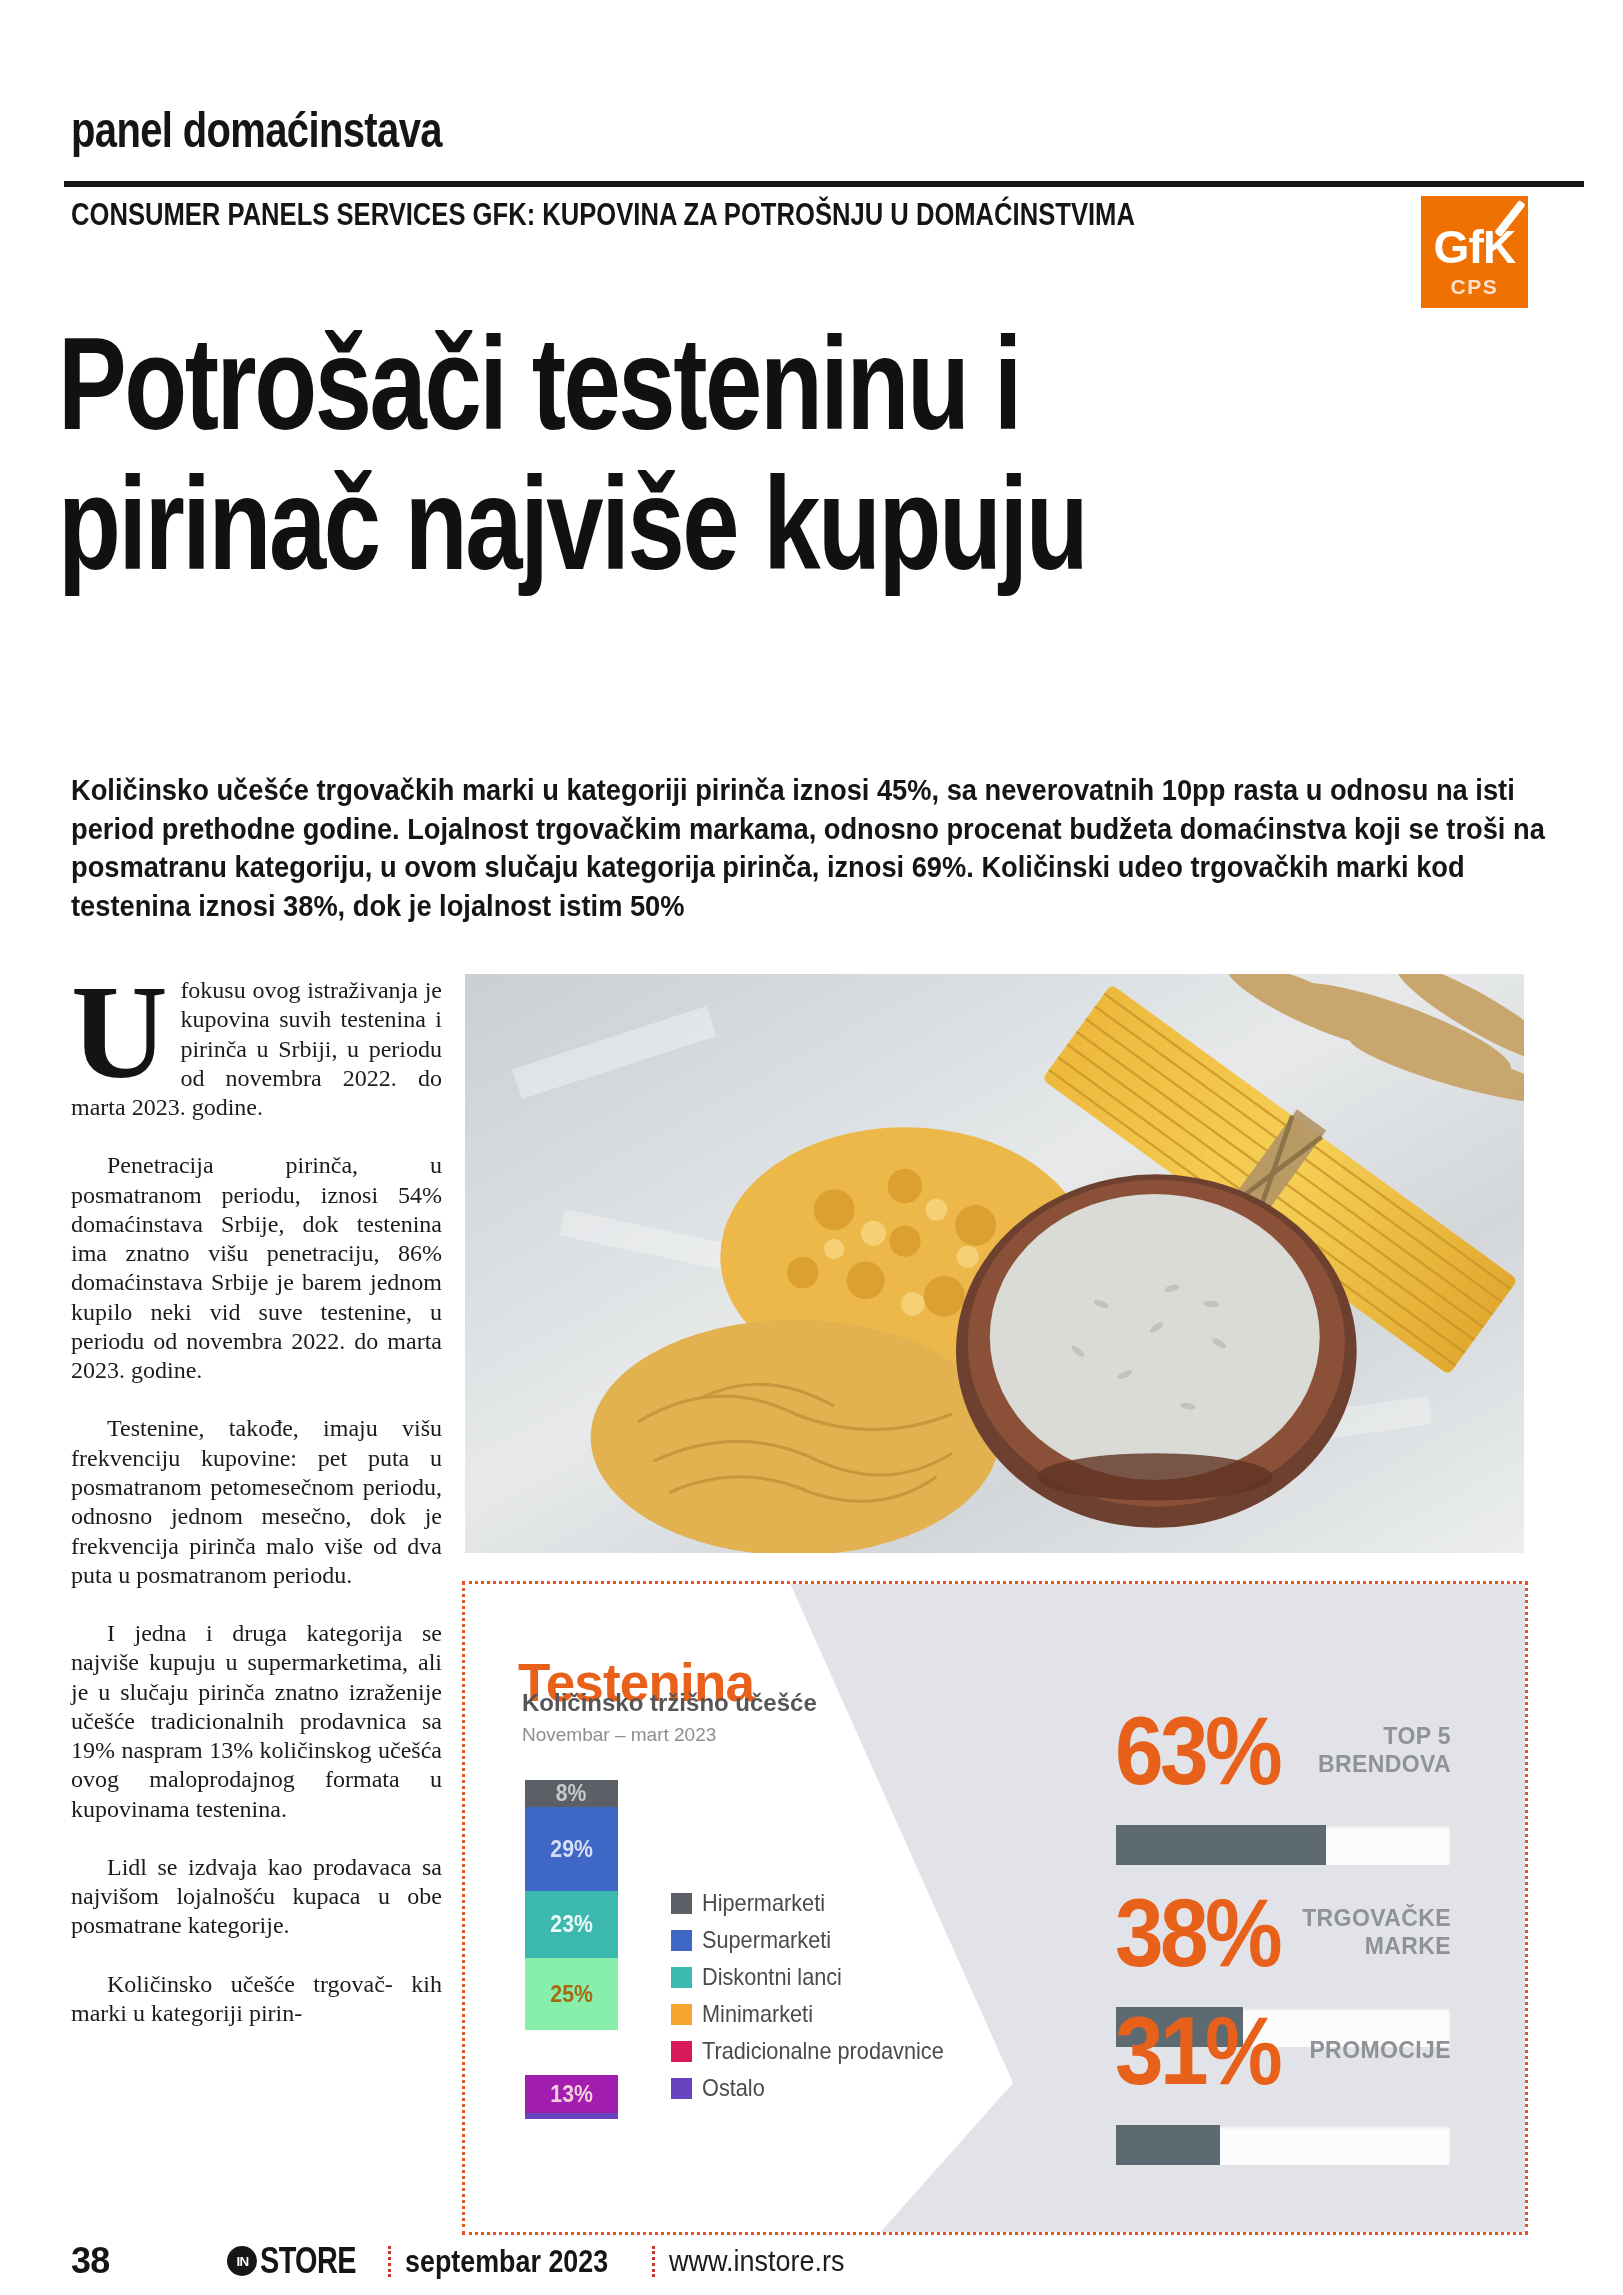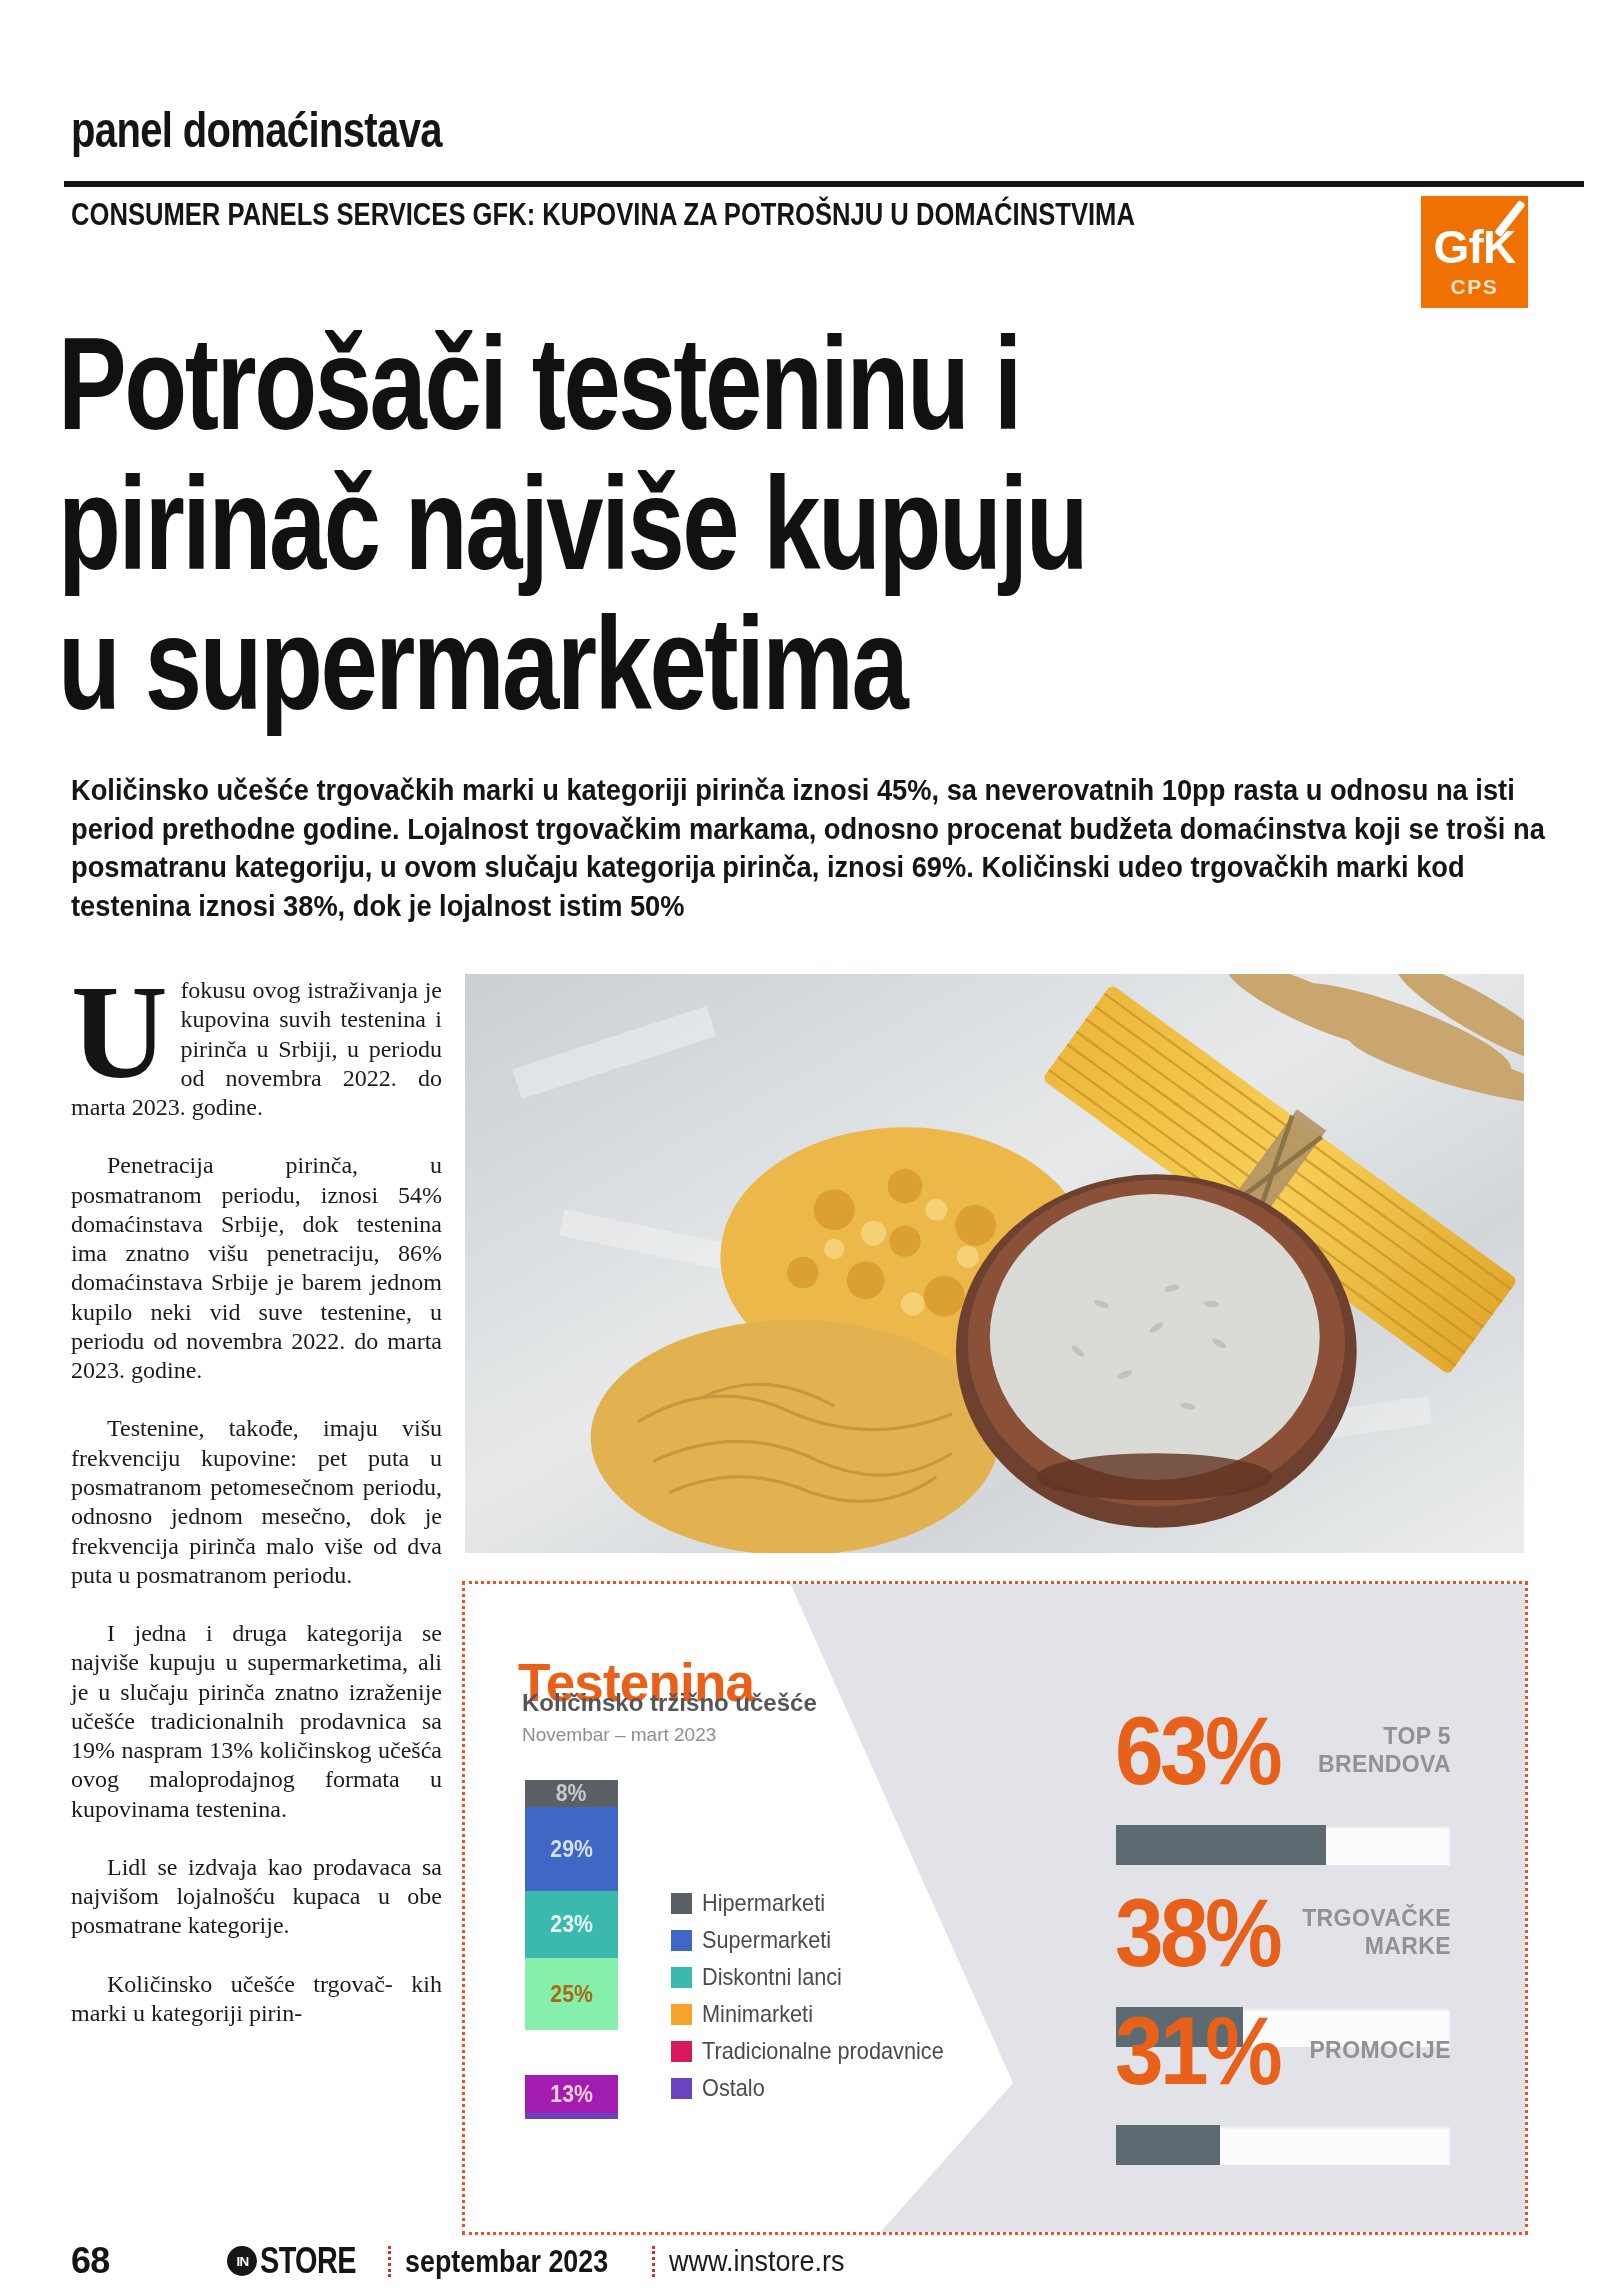--- a/index.html
+++ b/index.html
@@ -96,21 +96,20 @@
 
 <div class="gfk gfk-top">
   <span class="gfk-accent"></span>
   <span class="gfk-word">GfK</span>
   <span class="gfk-sub">CPS</span>
 </div>
 
 <div class="headline">
   <div><span class="cond">Potrošači testeninu i</span></div>
   <div><span class="cond">pirinač najviše kupuju</span></div>
-  <div><span class="cond">u supermarketima</span></div>
 </div>
 
 <div class="lead">
   <span class="cond">Količinsko učešće trgovačkih marki u kategoriji pirinča iznosi 45%, sa neverovatnih 10pp rasta u odnosu na isti period prethodne godine. Lojalnost trgovačkim markama, odnosno procenat budžeta domaćinstva koji se troši na posmatranu kategoriju, u ovom slučaju kategorija pirinča, iznosi 69%. Količinski udeo trgovačkih marki kod testenina iznosi 38%, dok je lojalnost istim 50%</span>
 </div>
 
 <div class="col">
   <p class="first"><span class="dropcap">U</span><span>fokusu ovog istraživanja je kupovina suvih testenina i pirinča u Srbiji, u periodu od novembra 2022. do marta 2023. godine.</span></p>
   <p>Penetracija pirinča, u posmatranom periodu, iznosi 54% domaćinstava Srbije, dok testenina ima znatno višu penetraciju, 86% domaćinstava Srbije je barem jednom kupilo neki vid suve testenine, u periodu od novembra 2022. do marta 2023. godine.</p>
   <p>Testenine, takođe, imaju višu frekvenciju kupovine: pet puta u posmatranom petomesečnom periodu, odnosno jednom mesečno, dok je frekvencija pirinča malo više od dva puta u posmatranom periodu.</p>
@@ -298,21 +297,21 @@
         <div></div>
       </span>
     </div>
     <div class="stat-bar">
         <div class="stat-fill" style="width: 31%; background: rgb(94, 106, 114);"></div>
       </div>
   </div>
 </div>
 
 <div class="footer">
-  <span class="page-num">68</span>
+  <span class="page-num">38</span>
   <span class="footer-logo">
     <span class="in-circle">IN</span>
     <span class="store-word">STORE</span>
   </span>
   <span class="f-div"></span>
   <span class="f-issue">septembar 2023</span>
   <span class="f-div"></span>
   <span class="f-site">www.instore.rs</span>
 </div>
 

